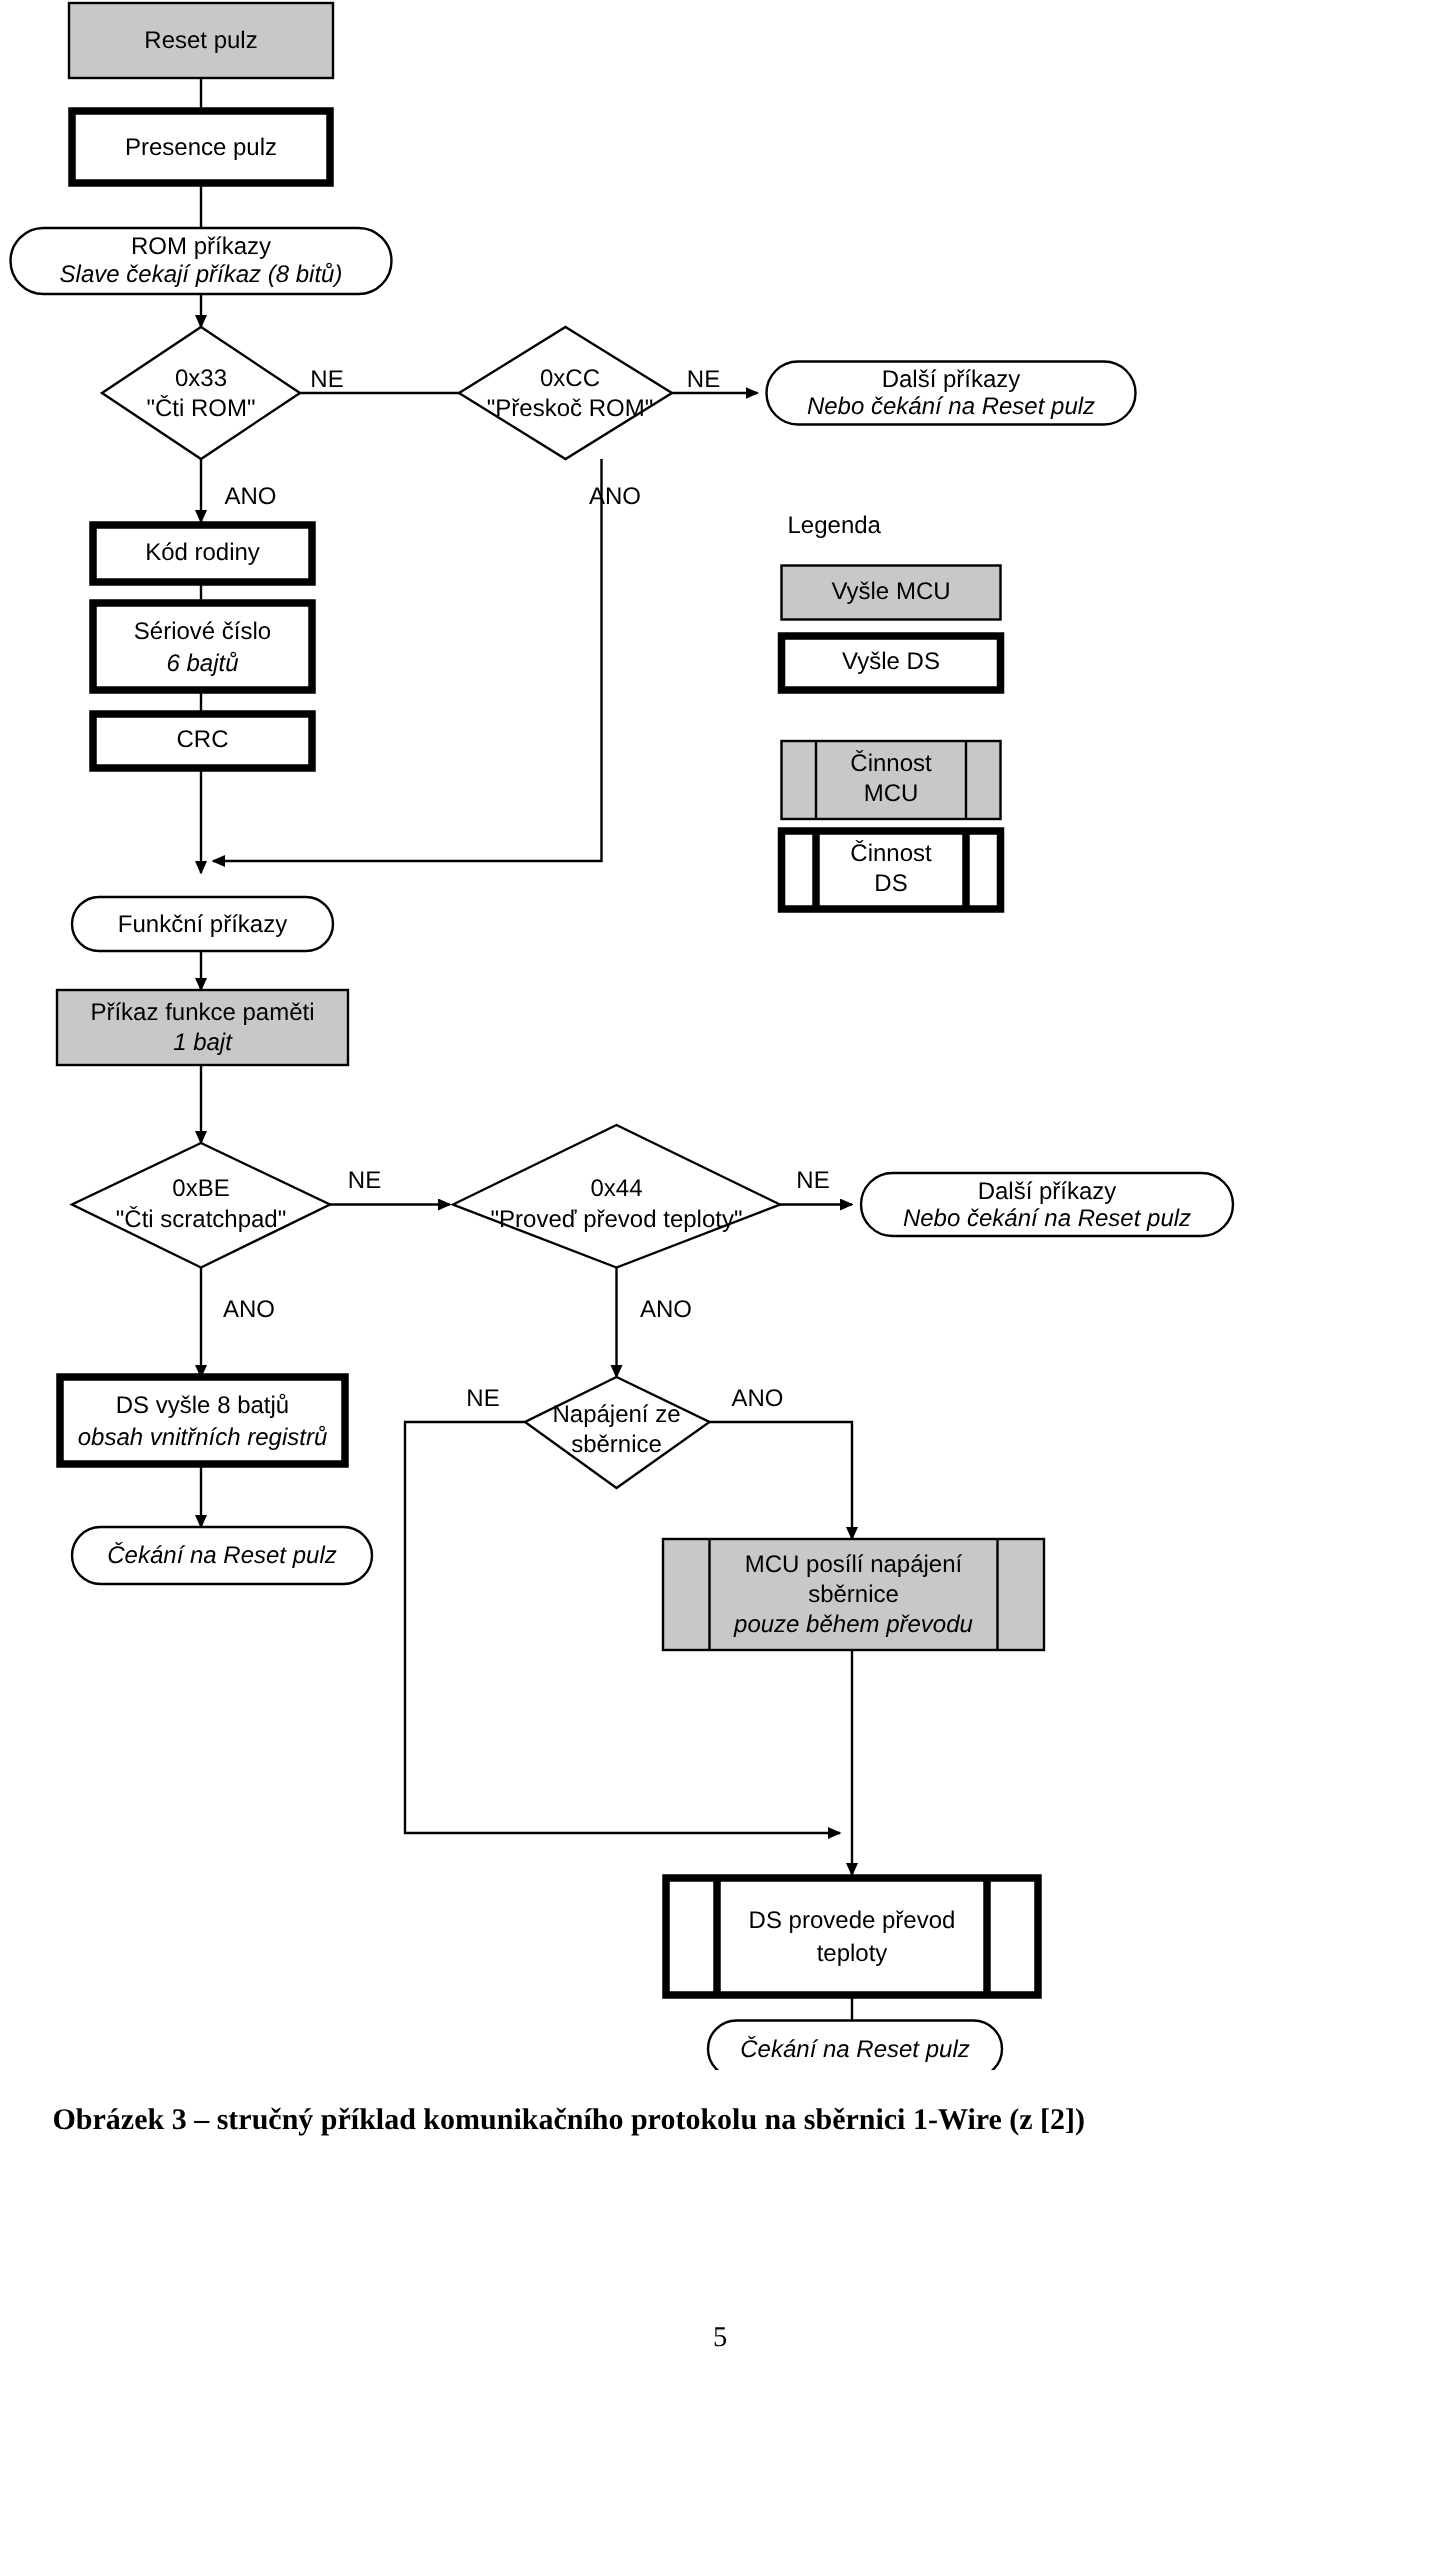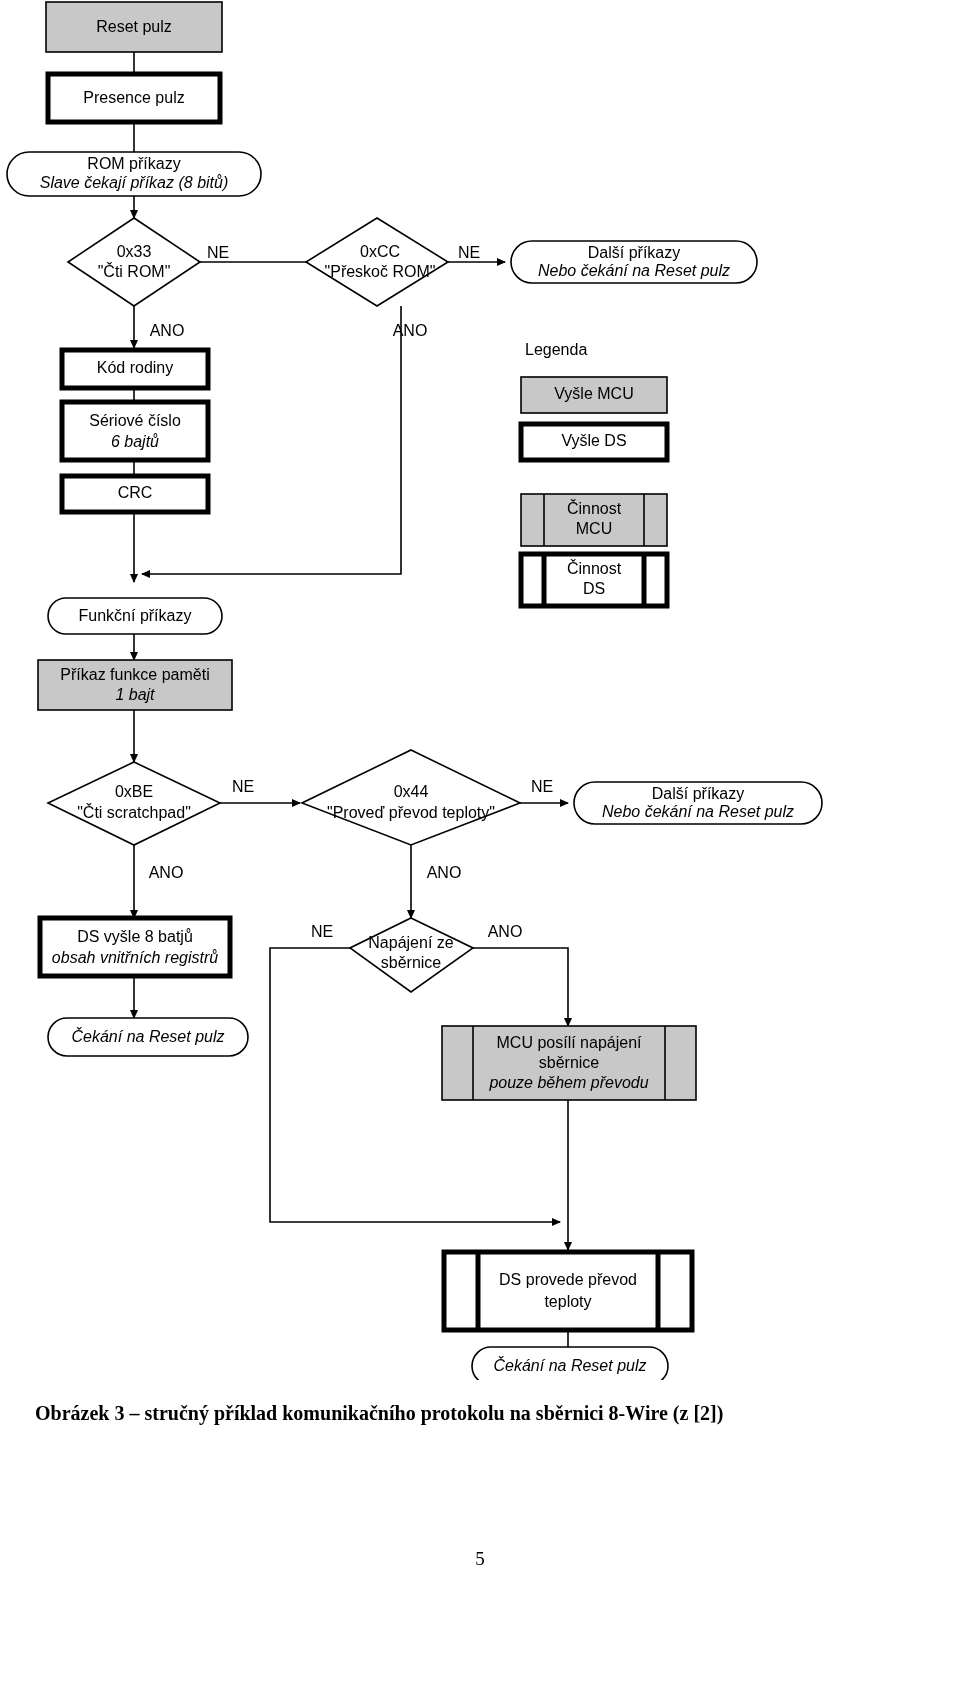--- a/index.html
+++ b/index.html
@@ -299,16 +299,16 @@
           <line x1="544" y1="554" x2="544" y2="606" stroke="#000000" stroke-width="5"></line>
           <line x1="644" y1="554" x2="644" y2="606" stroke="#000000" stroke-width="5"></line>
           <text class="nd-text" x="594" y="570">Činnost</text>
           <text class="nd-text" x="594" y="590">DS</text>
         </g>
       </g>
 
     </svg>
   </div>
 
-  <div id="caption">Obrázek 3 – stručný příklad komunikačního protokolu na sběrnici 8-Wire (z [2])</div>
+  <div id="caption">Obrázek 3 – stručný příklad komunikačního protokolu na sběrnici 1-Wire (z [2])</div>
   <div id="pagenum">5</div>
 
 </div>
 
 </body></html>

